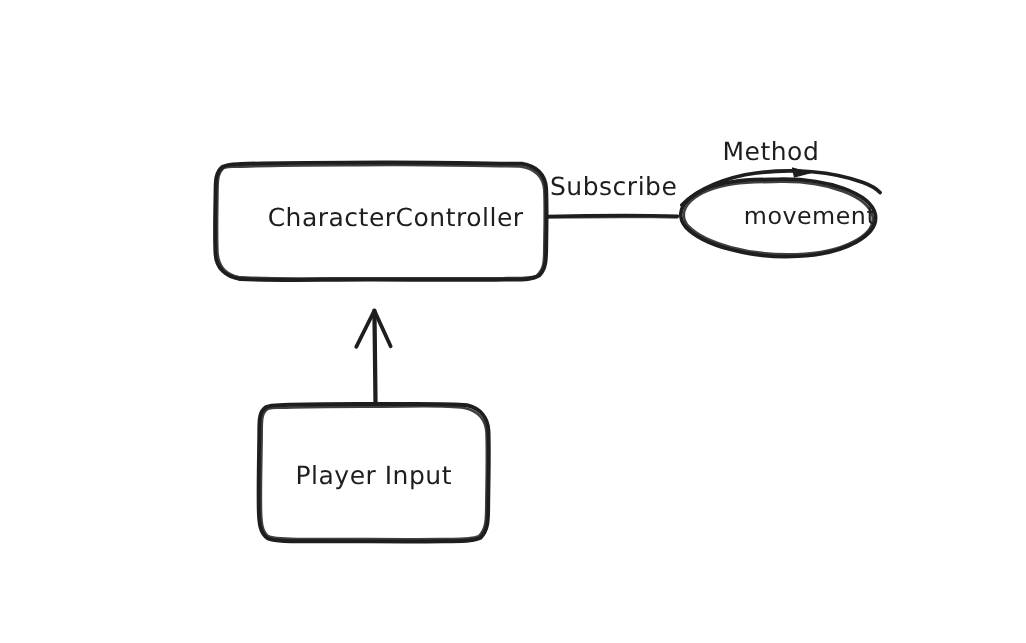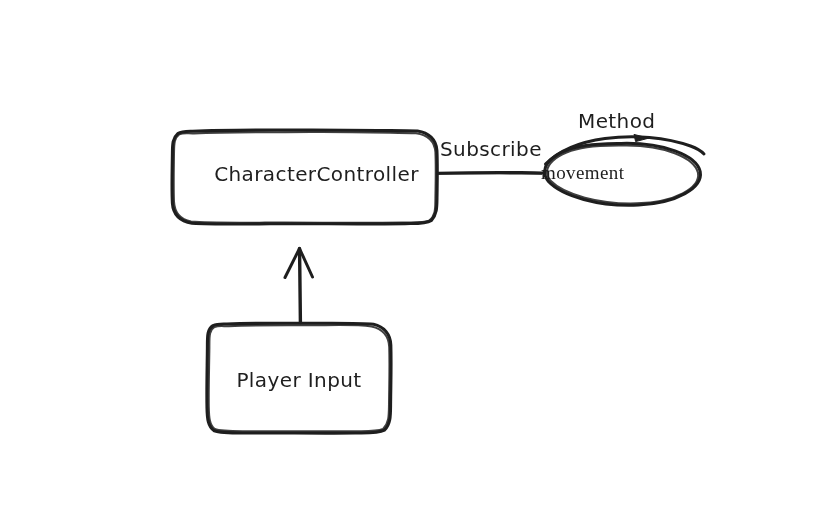--- a/index.html
+++ b/index.html
@@ -62,23 +62,22 @@
     top: 163px;
     width: 265px;
     text-align: center;
     font-size: 20px;
     margin-left: 12px;
   }
   #label-movement {
     left: 541px;
     top: 163px;
     width: 160px;
-    text-align: left;
+    text-align: right;
     font-size: 19px;
-    font-family: Liberation Serif, serif;
   }
   #label-player-input {
     left: 207px;
     top: 369px;
     width: 184px;
     text-align: center;
     font-size: 20px;
   }
   #label-subscribe {
     left: 440px;

